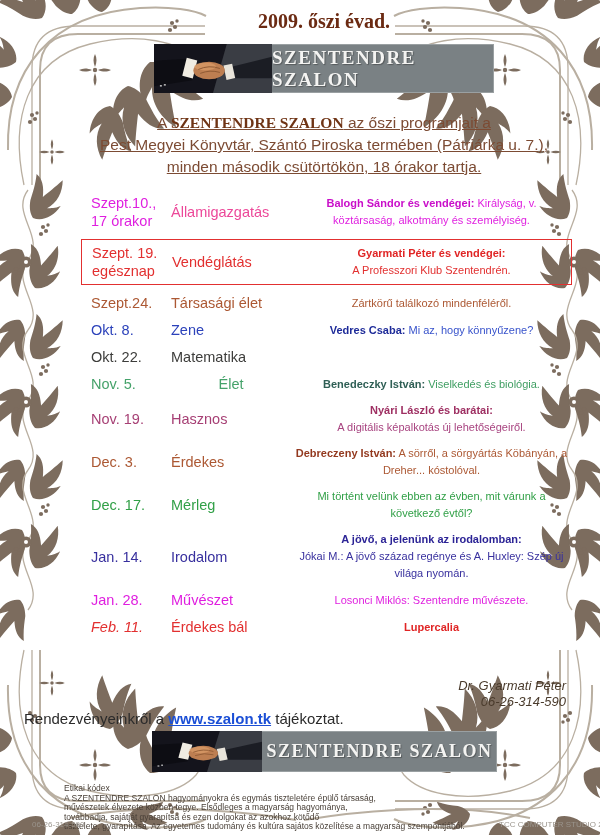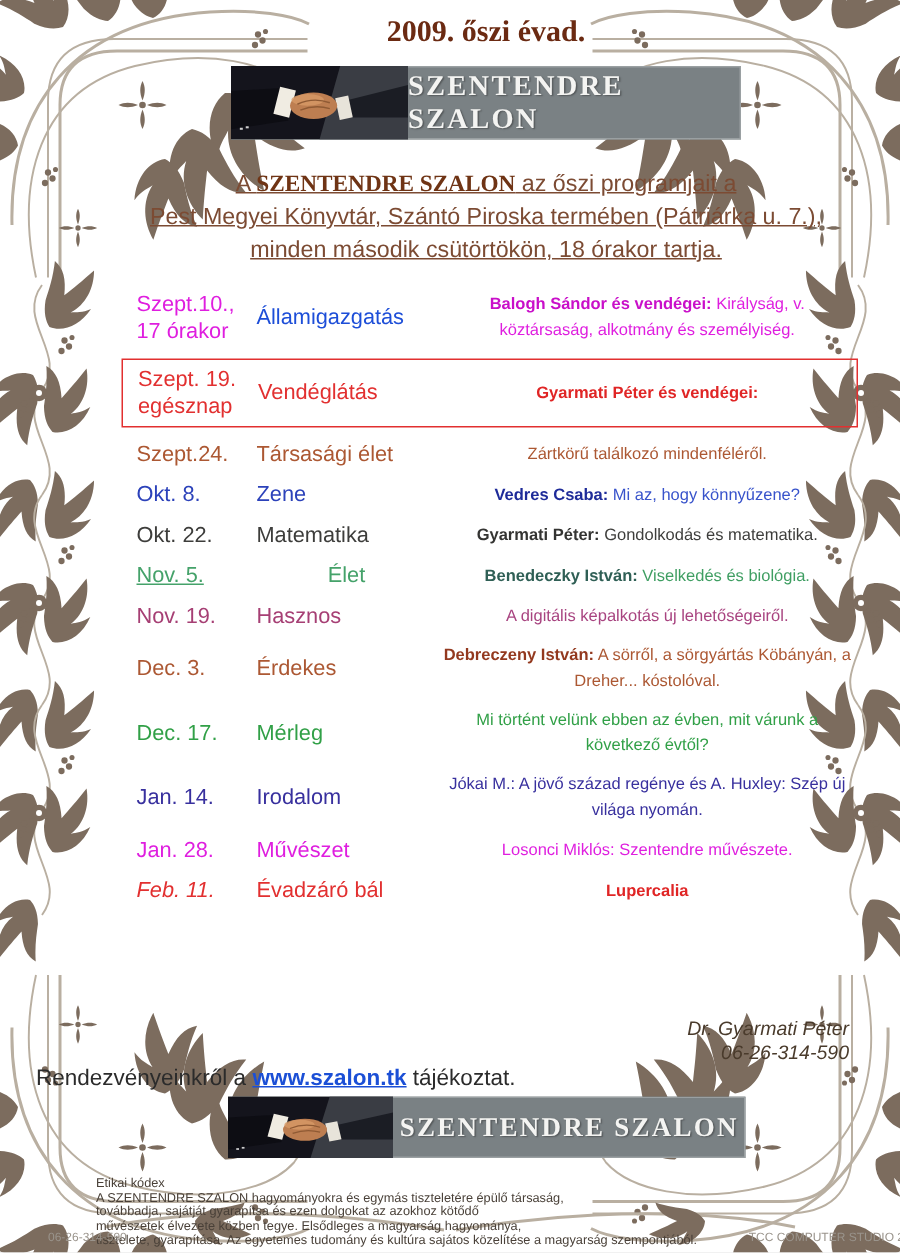--- a/index.html
+++ b/index.html
@@ -149,99 +149,98 @@
       <span>Pest Megyei Könyvtár, Szántó Piroska termében (Pátriárka u. 7.),</span><br>
       <span>minden második csütörtökön, 18 órakor tartja.</span>
     </div>
 
     <div class="schedule">
         <div class="row">
           <div class="cell date" style="color: rgb(223, 30, 223);">
             <div>Szept.10.,</div>
             <div>17 órakor</div>
           </div>
-          <div class="cell cat" style="color: #1d4ed8;">Államigazgatás</div>
+          <div class="cell cat" style="color: #ec4899;">Államigazgatás</div>
           <div class="cell desc"><span class="b" style="color: rgb(201, 15, 201);">Balogh Sándor és vendégei:</span><span style="color: rgb(223, 30, 223);"> Királyság, v. köztársaság, alkotmány és személyiség.</span></div>
         </div>
         <div class="row boxed">
           <div class="cell date" style="color: rgb(226, 48, 48);">
             <div>Szept. 19.</div>
             <div>egésznap</div>
           </div>
           <div class="cell cat" style="color: rgb(226, 48, 48);">Vendéglátás</div>
-          <div class="cell desc"><span class="b blk" style="color: rgb(224, 37, 37);">Gyarmati Péter és vendégei:</span></div>
+          <div class="cell desc"><span class="b blk" style="color: rgb(224, 37, 37);">Gyarmati Péter és vendégei:</span><span style="color: rgb(226, 48, 48);">A Professzori Klub Szentendrén.</span></div>
         </div>
         <div class="row">
           <div class="cell date" style="color: rgb(172, 88, 51);">
             <div>Szept.24.</div>
           </div>
           <div class="cell cat" style="color: rgb(172, 88, 51);">Társasági élet</div>
           <div class="cell desc"><span style="color: rgb(172, 88, 51);">Zártkörű találkozó mindenféléről.</span></div>
         </div>
         <div class="row">
           <div class="cell date" style="color: rgb(44, 66, 186);">
             <div>Okt. 8.</div>
           </div>
           <div class="cell cat" style="color: rgb(44, 66, 186);">Zene</div>
           <div class="cell desc"><span class="b" style="color: rgb(30, 43, 153);">Vedres Csaba:</span><span style="color: rgb(56, 83, 203);"> Mi az, hogy könnyűzene?</span></div>
         </div>
         <div class="row">
           <div class="cell date" style="color: rgb(61, 61, 59);">
             <div>Okt. 22.</div>
           </div>
           <div class="cell cat" style="color: rgb(61, 61, 59);">Matematika</div>
-          <div class="cell desc"><span class="b" style="color: rgb(52, 52, 50);">Gyarmati Péter:</span><span style="color: rgb(61, 61, 59);"> Gondolkodás és matematika.</span></div>
-        </div>
-        <div class="row">
-          <div class="cell date" style="color: rgb(69, 162, 106); text-decoration: underline;">
+        </div>
+        <div class="row">
+          <div class="cell date" style="color: rgb(69, 162, 106);">
             <div>Nov. 5.</div>
           </div>
           <div class="cell cat" style="color: rgb(69, 162, 106); text-align: center;">Élet</div>
           <div class="cell desc"><span class="b" style="color: rgb(47, 95, 85);">Benedeczky István:</span><span style="color: rgb(63, 158, 98);"> Viselkedés és biológia.</span></div>
         </div>
         <div class="row">
           <div class="cell date" style="color: rgb(166, 63, 116);">
             <div>Nov. 19.</div>
           </div>
           <div class="cell cat" style="color: rgb(166, 63, 116);">Hasznos</div>
-          <div class="cell desc"><span style="color: rgb(168, 68, 128);">A digitális képalkotás új lehetőségeiről.</span></div>
+          <div class="cell desc"><span class="b blk" style="color: rgb(158, 47, 98);">Nyári László és barátai:</span><span style="color: rgb(168, 68, 128);">A digitális képalkotás új lehetőségeiről.</span></div>
         </div>
         <div class="row">
           <div class="cell date" style="color: rgb(172, 88, 51);">
             <div>Dec. 3.</div>
           </div>
           <div class="cell cat" style="color: rgb(172, 88, 51);">Érdekes</div>
           <div class="cell desc"><span class="b" style="color: rgb(147, 57, 31);">Debreczeny István:</span><span style="color: rgb(172, 88, 51);"> A sörről, a sörgyártás Köbányán, a Dreher... kóstolóval.</span></div>
         </div>
         <div class="row">
           <div class="cell date" style="color: rgb(49, 160, 71);">
             <div>Dec. 17.</div>
           </div>
           <div class="cell cat" style="color: rgb(49, 160, 71);">Mérleg</div>
           <div class="cell desc"><span style="color: rgb(49, 160, 71);">Mi történt velünk ebben az évben, mit várunk a következő évtől?</span></div>
         </div>
         <div class="row">
           <div class="cell date" style="color: rgb(56, 48, 158);">
             <div>Jan. 14.</div>
           </div>
           <div class="cell cat" style="color: rgb(56, 48, 158);">Irodalom</div>
-          <div class="cell desc"><span style="color: rgb(56, 48, 158);">Jókai M.: A jövő század regénye  és A. Huxley: Szép új világa nyomán.</span></div>
+          <div class="cell desc"><span class="b blk" style="color: rgb(44, 36, 150);">A jövő, a jelenünk az irodalomban:</span><span style="color: rgb(56, 48, 158);">Jókai M.: A jövő század regénye  és A. Huxley: Szép új világa nyomán.</span></div>
         </div>
         <div class="row">
           <div class="cell date" style="color: rgb(223, 30, 223);">
             <div>Jan. 28.</div>
           </div>
           <div class="cell cat" style="color: rgb(223, 30, 223);">Művészet</div>
           <div class="cell desc"><span style="color: rgb(223, 30, 223);">Losonci Miklós: Szentendre művészete.</span></div>
         </div>
         <div class="row">
           <div class="cell date" style="color: rgb(226, 48, 48); font-style: italic;">
             <div>Feb. 11.</div>
           </div>
-          <div class="cell cat" style="color: rgb(226, 48, 48);">Évadzáró bál</div>
+          <div class="cell cat" style="color: rgb(226, 48, 48);">Érdekes bál</div>
           <div class="cell desc">
             <span class="b blk" style="color: rgb(224, 37, 37);">Lupercalia</span>
           </div>
         </div>
       </div>
 
     <div class="signature">
       <div>Dr. Gyarmati Péter</div>
       <div>06-26-314-590</div>
     </div>
@@ -266,22 +265,22 @@
           <rect x="10" y="41" width="2" height="1.4" fill="#cfcfcf"></rect>
         </svg>
       </div>
       <div class="btxt">SZENTENDRE SZALON</div>
     </div>
 
     <div class="ethics">
       <div class="etitle">Etikai kódex</div>
       <div>
           <div class="eline">A SZENTENDRE SZALON hagyományokra és egymás tiszteletére épülő társaság,</div>
+          <div class="eline">művészetek élvezete közben tegye. Elsődleges a magyarság hagyománya,</div>
           <div class="eline">továbbadja, sajátját gyarapítsa és ezen dolgokat az azokhoz kötődő</div>
-          <div class="eline">művészetek élvezete közben tegye. Elsődleges a magyarság hagyománya,</div>
           <div class="eline">tisztelete, gyarapítása. Az egyetemes tudomány és kultúra sajátos közelítése a magyarság szempontjából.</div>
         </div>
     </div>
 
     <div class="corner-note l">06-26-314-590</div>
     <div class="corner-note r">TCC COMPUTER STUDIO 2008</div>
 
   </div>
 </div>
 

